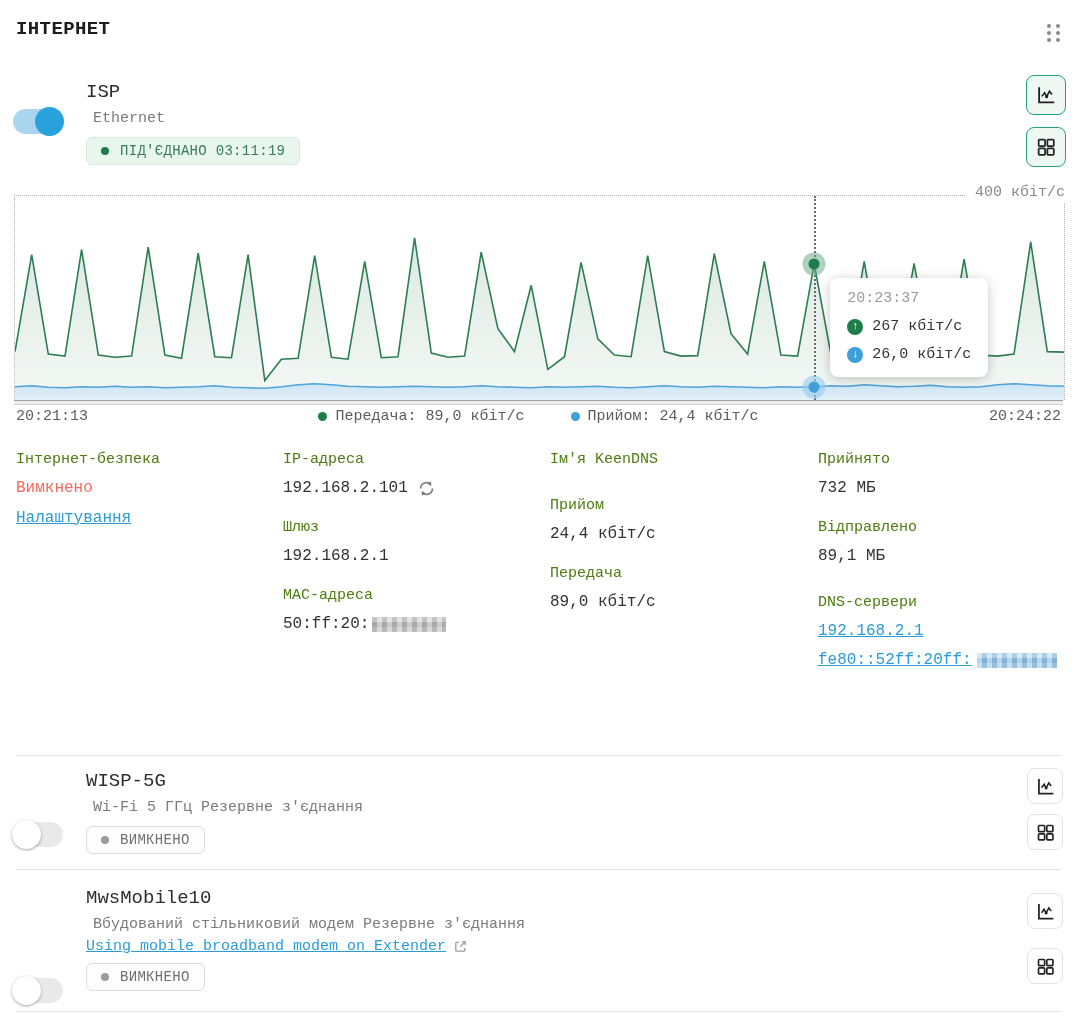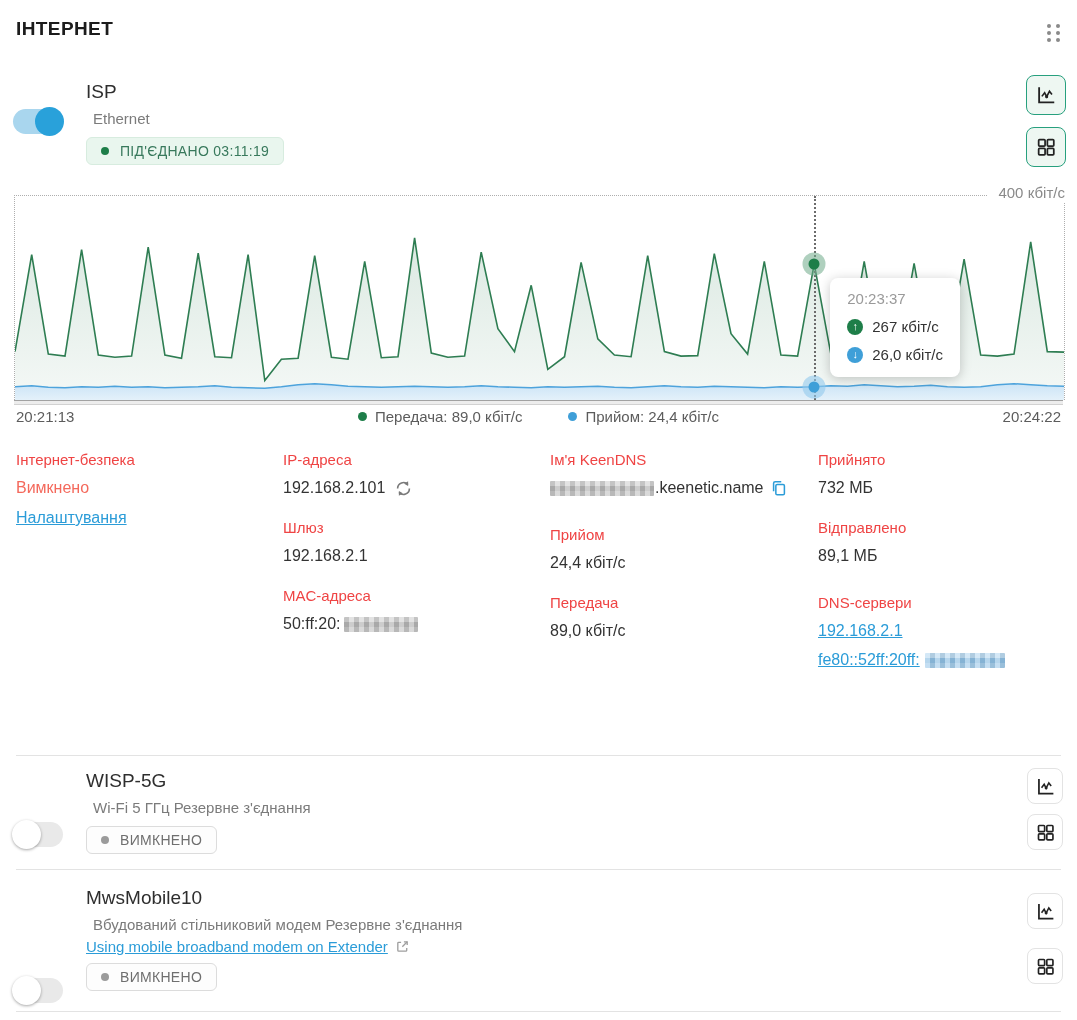--- a/index.html
+++ b/index.html
@@ -1,17 +1,17 @@
 <!DOCTYPE html>
 <html><head>
 <meta charset="utf-8">
 <style>
   html,body{margin:0;padding:0;background:#fff;}
   .page{position:relative;width:1077px;height:1020px;background:#fff;
-        font-family:Liberation Sans, sans-serif;color:#333;overflow:hidden;}
+        font-family:Liberation Mono, monospace;color:#333;overflow:hidden;}
   .abs{position:absolute;}
 
   
   .page-title{left:16px;top:18px;font-size:19px;font-weight:bold;color:#1c1c1c;letter-spacing:.4px;}
   .drag-dots{right:17px;top:24px;display:grid;grid-template-columns:4px 4px;gap:3px 5px;cursor:grab;}
   .drag-dots i{width:4px;height:4px;border-radius:50%;background:#8a8a8a;}
 
   
   .toggle{width:50px;height:25px;border-radius:13px;position:relative;cursor:pointer;}
   .toggle.on{background:#a9d6ee;}
@@ -52,21 +52,21 @@
               border-top:1px solid #a2a2a2;border-bottom:1px solid #d2d2d2;}
   .legend{left:16px;top:408px;width:1045px;display:flex;align-items:center;font-size:15px;color:#5c5c5c;}
   .lg-mid{flex:1;display:flex;justify-content:center;gap:46px;}
   .lg-item{display:flex;align-items:center;gap:8px;}
   .ldot{width:9px;height:9px;border-radius:50%;}
   .ldot.g{background:#1e7e49;}.ldot.b{background:#3f9fd8;}
 
   
   .col{position:absolute;top:449px;width:258px;}
   .info-item{margin-bottom:17px;}
-  .ilabel{font-size:15px;color:#ef4444;line-height:22px;margin-bottom:5px;}
+  .ilabel{font-size:15px;color:#4d7c0f;line-height:22px;margin-bottom:5px;}
   .ivalue{font-size:16px;color:#333;line-height:24px;display:flex;align-items:center;gap:9px;}
   .red{color:#f4695c;}
   a.lnk{color:#2b9cd8;text-decoration:underline;cursor:pointer;}
   .pix{display:inline-block;vertical-align:-2px;height:15px;border-radius:1px;
     background-image:repeating-linear-gradient(90deg,rgba(0,0,0,.10) 0 5px,rgba(255,255,255,.25) 5px 10px),
                      repeating-linear-gradient(0deg,#cdcdcd 0 5px,#bcbcbc 5px 10px,#dadada 10px 15px);}
   .pix.blue{background-image:repeating-linear-gradient(90deg,rgba(255,255,255,.35) 0 5px,rgba(0,0,0,.07) 5px 10px),
                      repeating-linear-gradient(0deg,#a5cdeb 0 5px,#8fc0e4 5px 10px,#bddcf2 10px 15px);}
 
   .divider{height:1px;background:#e3e3e3;width:1045px;left:16px;}
@@ -198,30 +198,20 @@
       <div class="ivalue">
           <span style="margin-right:-6px">50:ff:20:</span>
           <span class="pix" style="width:74px"></span>
         </div>
     </div>
   </div>
 
   <div class="col" style="left:550px">
     <div class="info-item">
       <div class="ilabel">Ім'я KeenDNS</div>
-      <div class="ivalue" style="gap:6px">
-          <span class="pix" style="width:104px"></span>
-          <span style="margin-left:-5px">.keenetic.name</span>
-        <svg width="18" height="18" viewBox="0 0 20 20" style="cursor:pointer">
-          <g fill="none" stroke="#2b9cd8" stroke-width="1.7">
-            <rect x="6.5" y="6" width="9.5" height="11.5" rx="1.5"></rect>
-            <path d="M4 13.5V4.8A1.8 1.8 0 0 1 5.8 3H12.5"></path>
-          </g>
-        </svg>
-      </div>
     </div>
     <div class="info-item" style="margin-top:24px">
       <div class="ilabel">Прийом</div>
       <div class="ivalue">24,4 кбіт/с</div>
     </div>
     <div class="info-item">
       <div class="ilabel">Передача</div>
       <div class="ivalue">89,0 кбіт/с</div>
     </div>
   </div>

